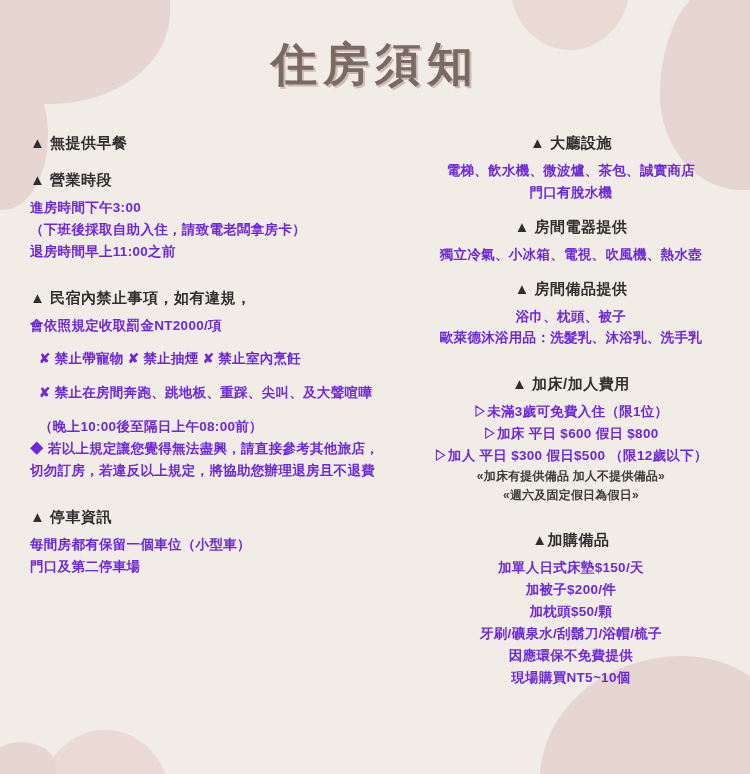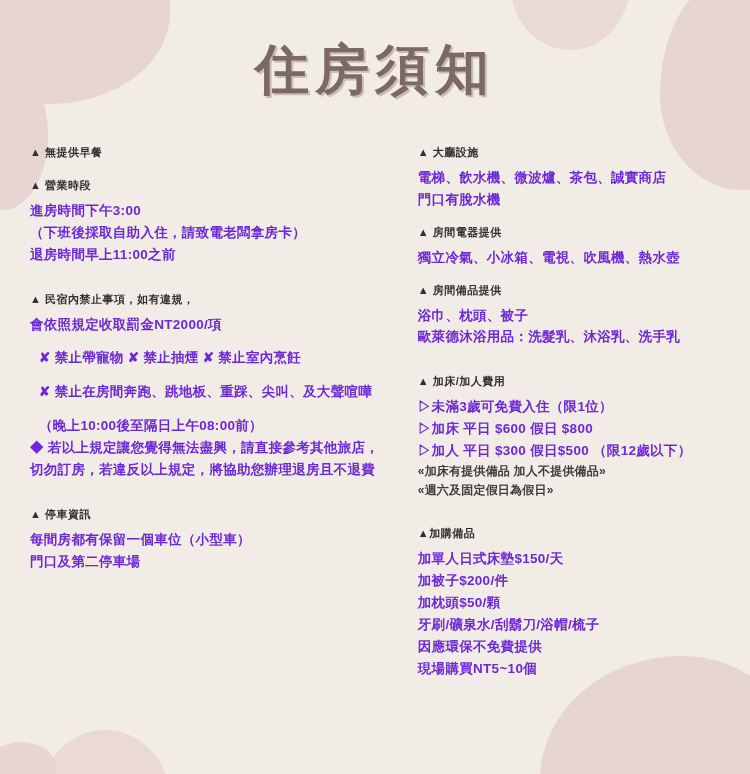--- a/index.html
+++ b/index.html
@@ -79,21 +79,21 @@
     border-radius: 50%;
     background: #e6d5d0;
   }
 
   
   .title {
     position: relative;
     z-index: 2;
     text-align: center;
     padding-top: 34px;
-    font-size: 54px;
+    font-size: 46px;
     font-weight: bold;
     letter-spacing: 6px;
     color: #7a6a63;
     text-shadow: 2px 2px 0 #cbbdb6;
     font-family: "DejaVu Sans", "Liberation Sans", sans-serif;
   }
 
   
   .columns {
     position: relative;
@@ -105,27 +105,28 @@
   .col {
     box-sizing: border-box;
   }
   .col-left {
     width: 388px;
     padding-left: 4px;
   }
   .col-right {
     width: 336px;
     padding-left: 18px;
+    text-align: center;
   }
 
   .section {
     margin-bottom: 14px;
   }
   .heading {
-    font-size: 11px;
+    font-size: 15px;
     font-weight: bold;
     color: #2f2f2f;
     margin-bottom: 7px;
     letter-spacing: 0.5px;
   }
   .line {
     font-size: 13.5px;
     line-height: 1.62;
     color: #6d28d9;
     letter-spacing: 0.3px;

